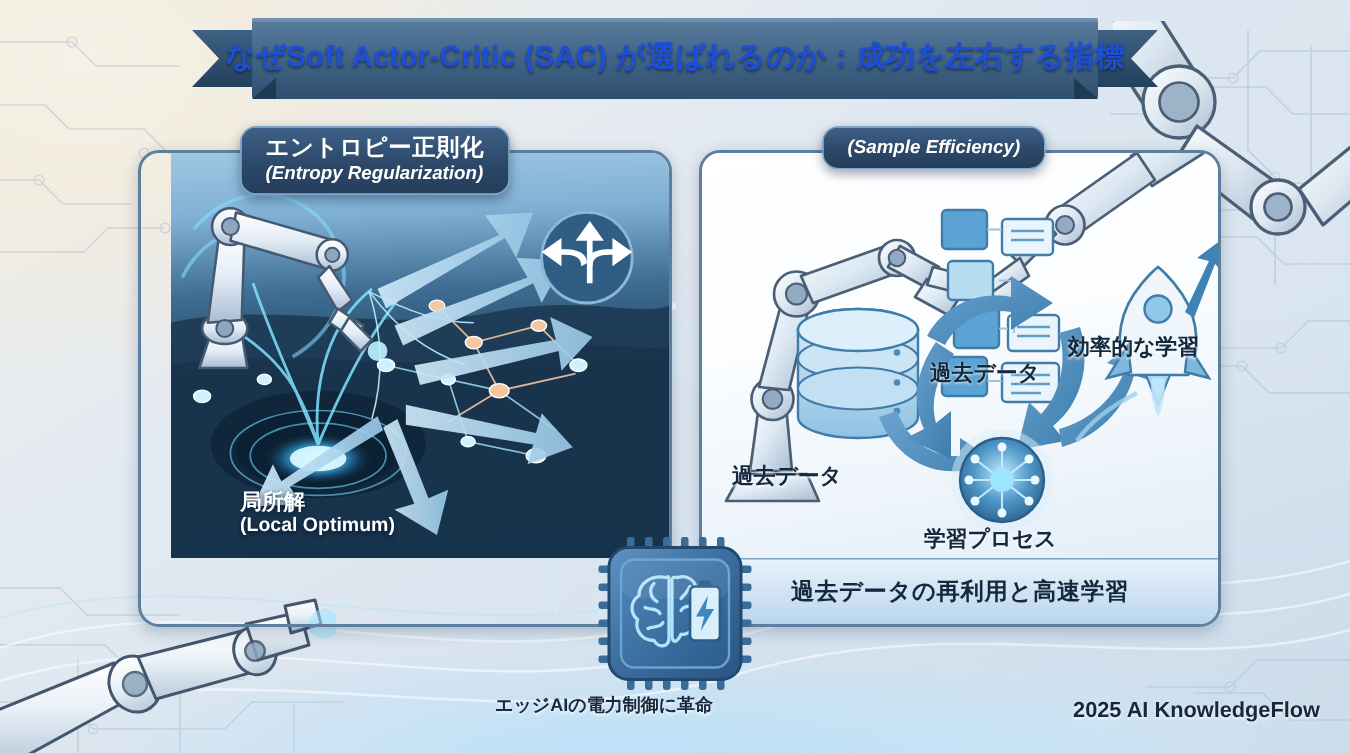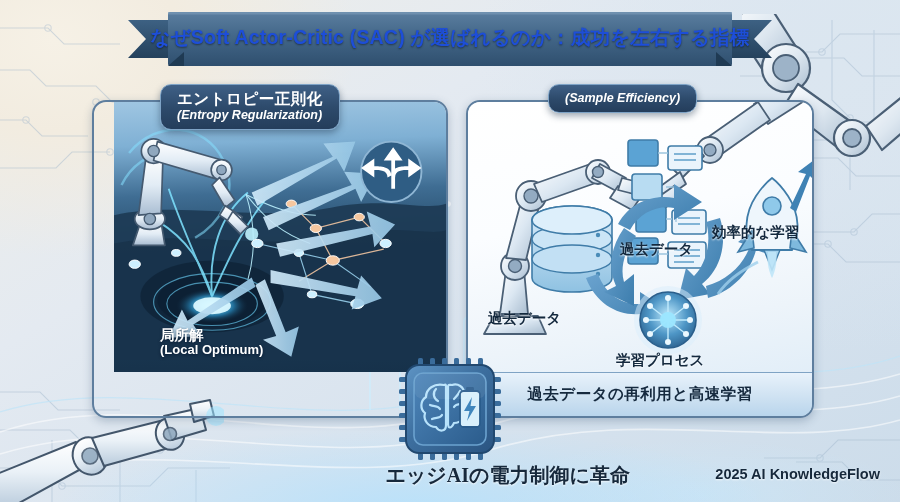--- a/index.html
+++ b/index.html
@@ -72,23 +72,23 @@
   .lbl-dark  { color: #14293e; font-weight: bold; text-shadow: 0 1px 2px rgba(255,255,255,.9); }
   .lbl-light { color: #ffffff; font-weight: bold; text-shadow: 0 1px 3px rgba(0,20,45,.85); }
   .lbl-jp { font-size: 14.5px; }
   .lbl-en { font-size: 13px; }
 
   
   .chip { position: absolute; left: 398px; top: 357px; width: 104px; height: 104px; z-index: 20; }
 
   
   .footer-tag {
-    position: absolute; left: 330px; top: 462px; width: 300px; text-align: right;
-    font-size: 20px; font-weight: bold; color: #17293c;
-    text-shadow: 0 1px 2px rgba(255,255,255,.85); white-space: nowrap; font-family: Liberation Serif, serif;
+    position: absolute; left: 330px; top: 462px; width: 300px; text-align: left;
+    font-size: 12px; font-weight: bold; color: #17293c;
+    text-shadow: 0 1px 2px rgba(255,255,255,.85); white-space: nowrap;
   }
   .footer-credit {
     position: absolute; right: 20px; top: 466px;
     font-size: 14.5px; font-weight: bold; color: #16283b;
     text-shadow: 0 1px 2px rgba(255,255,255,.8); white-space: nowrap; text-align: center;
   }
 </style>
 </head>
 <body>
 

